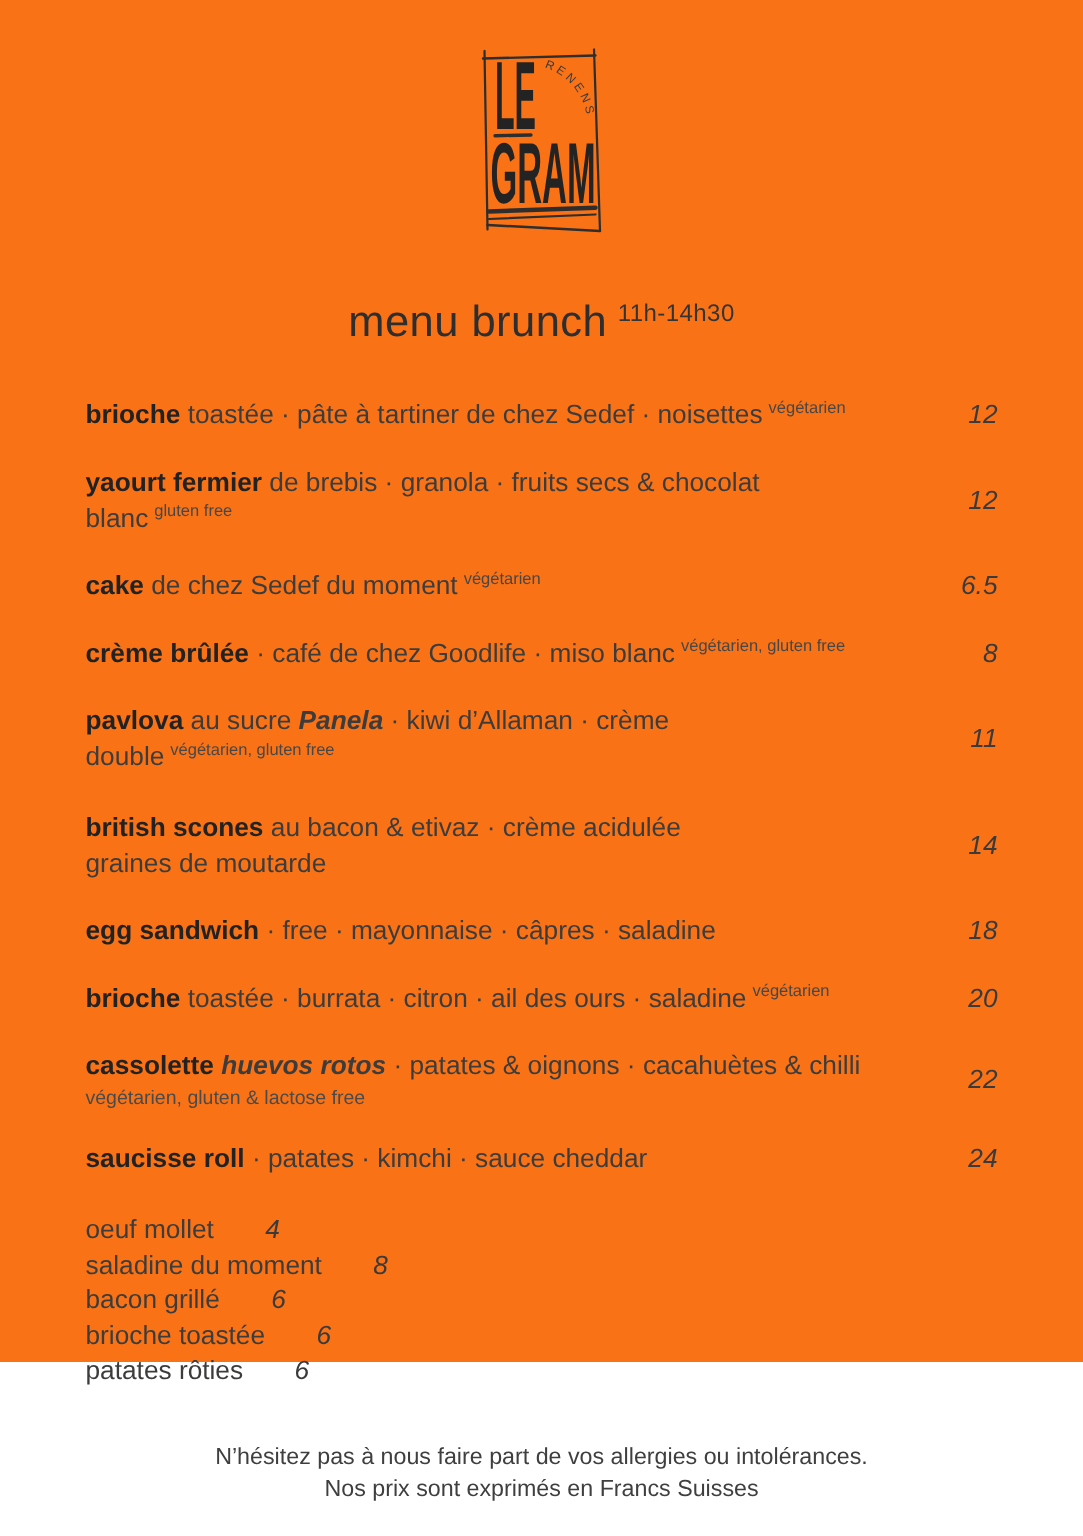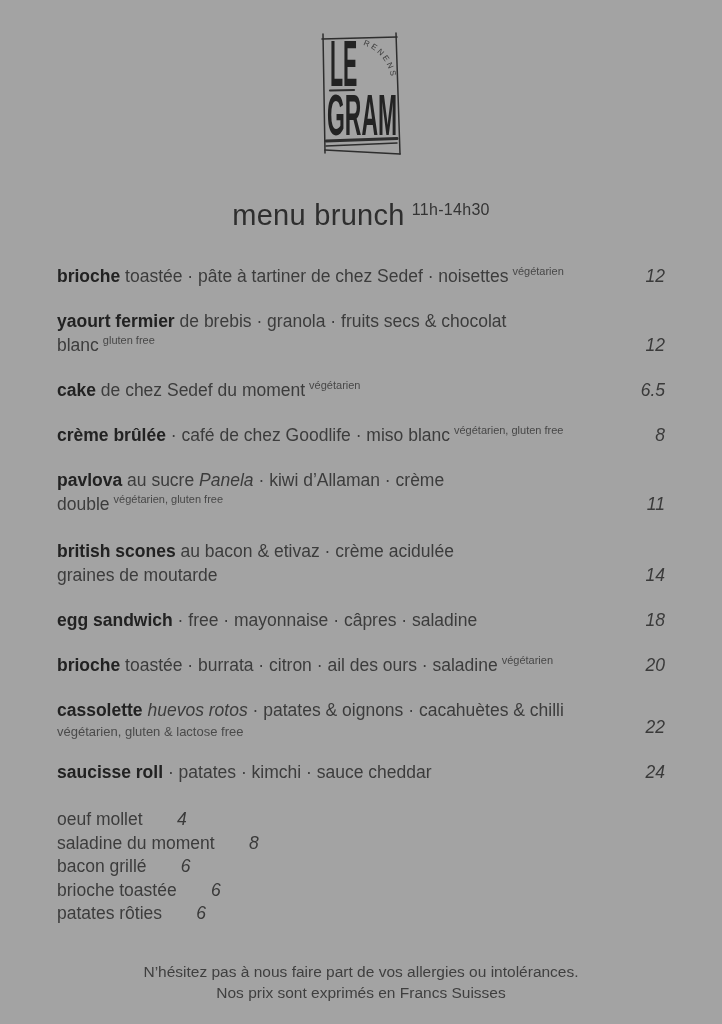--- a/index.html
+++ b/index.html
@@ -3,21 +3,21 @@
 <meta charset="utf-8">
 <style>
   html, body { margin: 0; padding: 0; }
   body {
     width: 722px; height: 1024px;
     background: #ffffff;
     font-family: "Liberation Sans", sans-serif;
     color: #3c3c3c;
     overflow: hidden;
   }
-  .page { position: relative; width: 722px; height: 1024px; background: #a3a3a3; }
+  .page { position: relative; width: 722px; height: 908px; background: #f97316; }
 
   
   .logo-wrap { padding-top: 32px; display: flex; justify-content: center; }
   .logo { display: block; }
 
   
   .title {
     margin-top: 38px;
     text-align: center;
     font-size: 29px;
@@ -32,30 +32,30 @@
     margin-left: 7px;
     color: #343434;
     margin-top: 28px;
   }
 
   
   .menu { margin: 27px 57px 0 57px; }
   .row {
     display: flex;
     justify-content: space-between;
-    align-items: flex-end;
+    align-items: center;
     margin-bottom: 21px;
     font-size: 17.5px;
     line-height: 24px;
   }
   .row:last-child { margin-bottom: 0; }
   .gap { margin-top: 23px; }
   .item-text { flex: 1 1 auto; padding-right: 12px; }
   .b { font-weight: bold; color: #222222; }
-  .item-text em { font-style: italic; }
+  .item-text em { font-style: italic; font-weight: bold; }
   sup.diet {
     font-size: 11px;
     line-height: 0;
     vertical-align: super;
     margin-left: 4px;
     color: #474747;
     white-space: nowrap;
   }
   .line2 { line-height: 24px; }
   .note { font-size: 13px; line-height: 15px; color: #4a4a4a; margin-top: 2px; }

